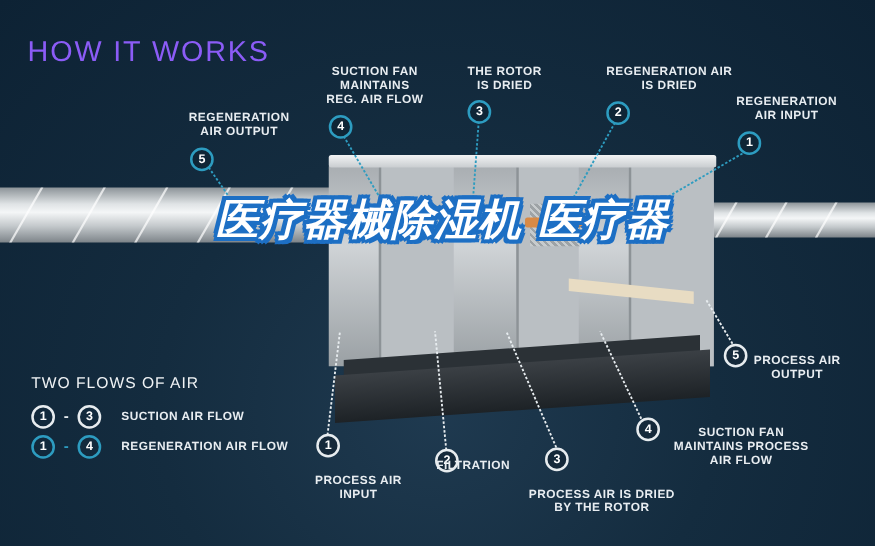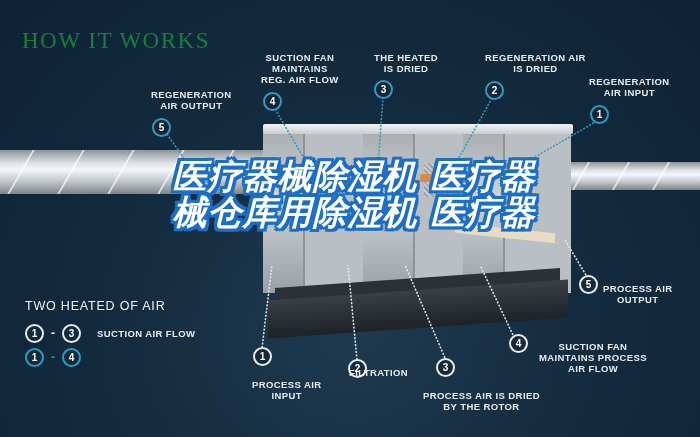--- a/index.html
+++ b/index.html
@@ -6,23 +6,23 @@
   html, body { width: 700px; height: 437px; overflow: hidden; }
   body {
     position: relative;
     background: radial-gradient(ellipse at 50% 75%, #1f3a50 0%, #142c3f 45%, #0d2234 100%);
     font-family: "Liberation Sans", sans-serif;
     color: #ffffff;
   }
   .abs { position: absolute; }
   .title {
     left: 22px; top: 28px;
-    font-family: Liberation Serif, serif;
+    font-family: Liberation Sans, sans-serif;
     font-size: 23px; font-weight: 300; letter-spacing: 1.5px;
-    color: #15803d;
+    color: #8b5cf6;
   }
   .label {
     font-size: 9.5px; font-weight: bold; letter-spacing: 0.4px;
     line-height: 11px; color: #e8edf1; white-space: pre-line; text-align: center;
   }
   .marker {
     width: 19px; height: 19px; border-radius: 50%;
     font-size: 10px; font-weight: bold; text-align: center; line-height: 15px;
     color: #fff;
   }
@@ -142,21 +142,21 @@
 
 <div class="abs label" style="left:151px;top:89px;">REGENERATION
 AIR OUTPUT</div>
 <div class="abs marker top" style="left:152px;top:118px;">5</div>
 
 <div class="abs label" style="left:261px;top:52px;">SUCTION FAN
 MAINTAINS
 REG. AIR FLOW</div>
 <div class="abs marker top" style="left:263px;top:92px;">4</div>
 
-<div class="abs label" style="left:374px;top:52px;">THE HEATED
+<div class="abs label" style="left:374px;top:52px;">THE ROTOR
 IS DRIED</div>
 <div class="abs marker top" style="left:374px;top:80px;">3</div>
 
 <div class="abs label" style="left:485px;top:52px;">REGENERATION AIR
 IS DRIED</div>
 <div class="abs marker top" style="left:485px;top:81px;">2</div>
 
 <div class="abs label" style="left:589px;top:76px;">REGENERATION
 AIR INPUT</div>
 <div class="abs marker top" style="left:590px;top:105px;">1</div>
@@ -175,30 +175,30 @@
 <div class="abs marker bot" style="left:509px;top:334px;">4</div>
 <div class="abs label" style="left:539px;top:341px;">SUCTION FAN
 MAINTAINS PROCESS
 AIR FLOW</div>
 
 <div class="abs marker bot" style="left:579px;top:275px;">5</div>
 <div class="abs label" style="left:603px;top:283px;">PROCESS AIR
 OUTPUT</div>
 
 <div class="abs" style="left:25px;top:299px;">
-  <div class="leg-title">TWO HEATED OF AIR</div>
+  <div class="leg-title">TWO FLOWS OF AIR</div>
   <div class="leg-row">
     <span class="leg-marker w">1</span>
     <span class="leg-dash">-</span>
     <span class="leg-marker w">3</span>
     <span class="leg-text">SUCTION AIR FLOW</span>
   </div>
   <div class="leg-row">
     <span class="leg-marker b">1</span>
     <span class="leg-dash b">-</span>
     <span class="leg-marker b">4</span>
+    <span class="leg-text">REGENERATION AIR FLOW</span>
   </div>
 </div>
 
 <div class="abs banner">
   <div>医疗器械除湿机 医疗器</div>
-  <div>械仓库用除湿机 医疗器</div>
 </div>
 
 </body></html>

